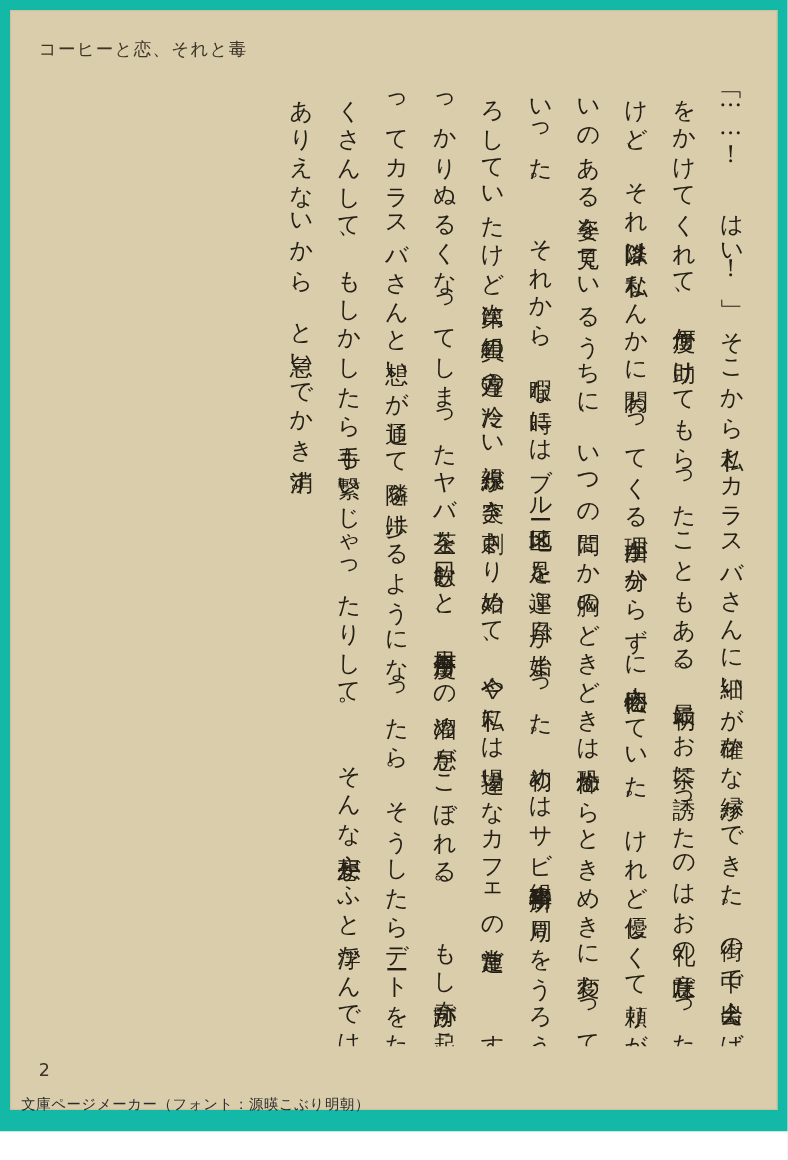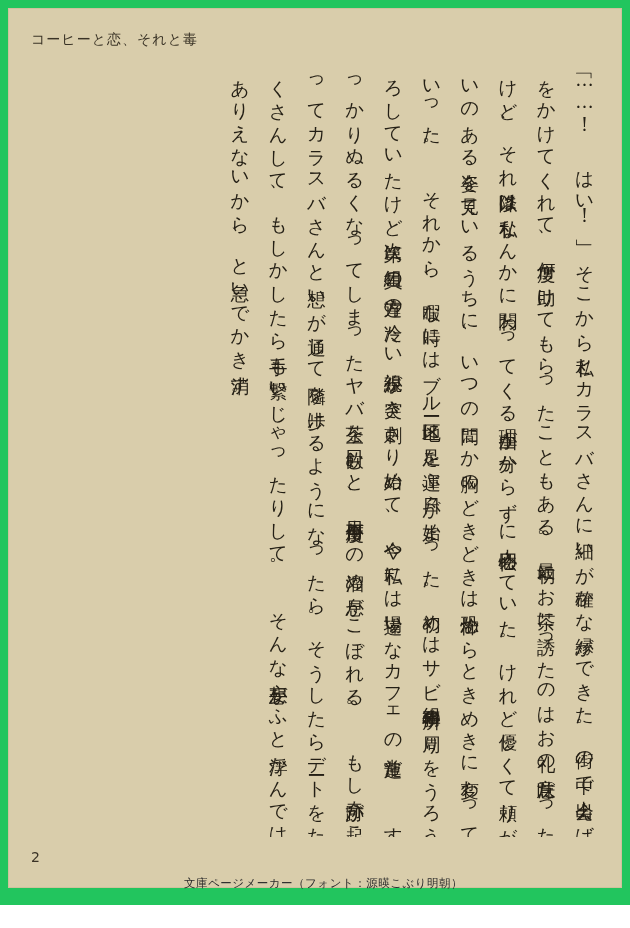--- a/index.html
+++ b/index.html
@@ -11,21 +11,21 @@
     width: 630px;
     height: 928px;
     font-family: "Liberation Serif", "DejaVu Serif", serif;
     overflow: hidden;
   }
 
   .page {
     position: relative;
     width: 630px;
     height: 905px;
-    background: #22c55e;
+    background: #14b8a6;
     box-sizing: border-box;
   }
 
   
   .sheet {
     position: absolute;
     left: 8px;
     top: 8px;
     width: 614px;
     height: 880px;
@@ -78,21 +78,21 @@
     color: #3a3326;
     font-family: "DejaVu Sans", "Liberation Sans", sans-serif;
   }
 
   
   .footer-caption {
     position: absolute;
     left: 17px;
     right: 0;
     bottom: 14px;
-    text-align: center;
+    text-align: left;
     font-size: 11.5px;
     color: #2b2b2b;
     font-family: Liberation Sans, sans-serif;
     letter-spacing: 0.5px;
   }
 </style>
 </head>
 <body>
 
 <div class="page">

